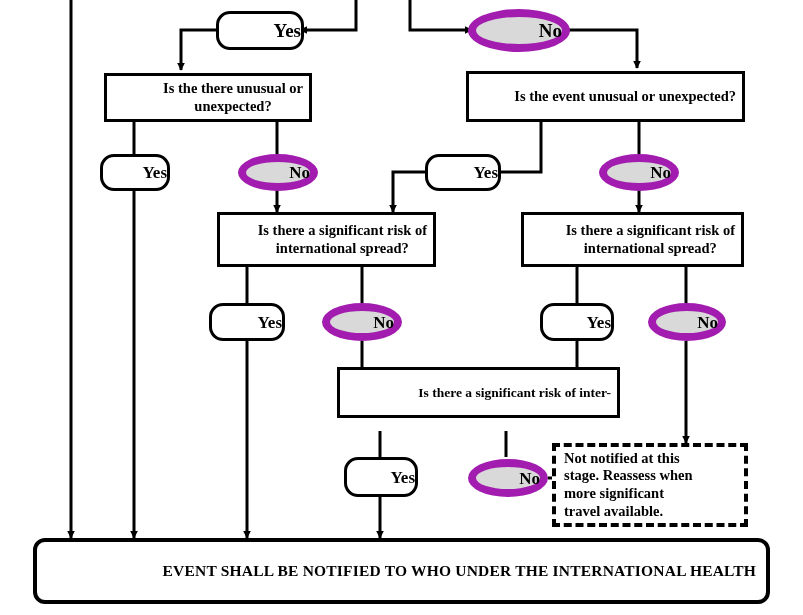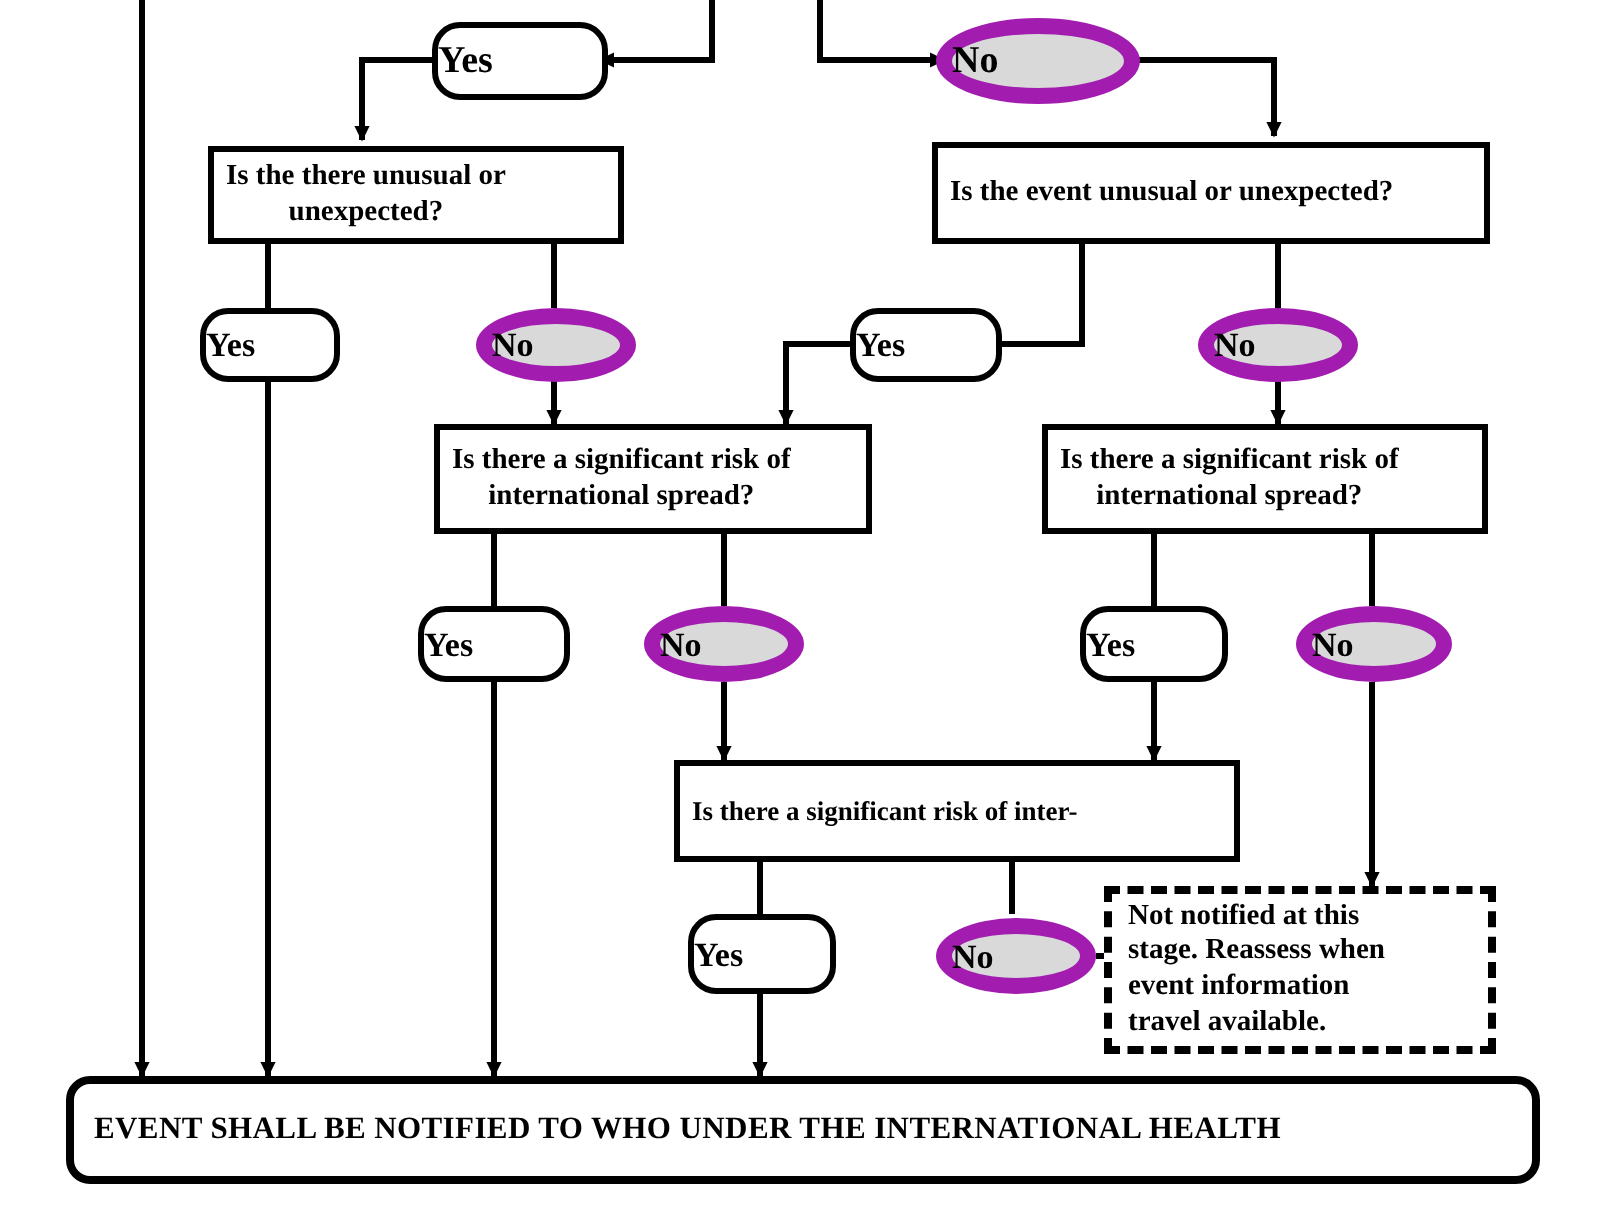--- a/index.html
+++ b/index.html
@@ -2,21 +2,21 @@
 <html><head>
 <meta charset="utf-8">
 <title>IHR Decision Instrument Flowchart</title>
 <style>
   html,body{margin:0;padding:0;background:#ffffff;}
   body{font-family:"Liberation Serif","DejaVu Serif",serif;}
   #stage{position:relative;width:803px;height:615px;background:#fff;overflow:hidden;}
   svg.edges{position:absolute;left:0;top:0;width:803px;height:615px;pointer-events:none;}
 
   .node{position:absolute;box-sizing:border-box;display:flex;align-items:center;
-        justify-content:flex-start;text-align:center;background:#fff;color:#000;}
+        justify-content:flex-end;text-align:center;background:#fff;color:#000;}
 
   
   .qbox{border:3px solid #000;font-weight:bold;line-height:1.18;}
 
   
   .pill{border:3px solid #000;border-radius:14px;background:#fff;
         font-weight:bold;line-height:1;}
 
   
   .ell{border:8px solid #a21caf;border-radius:50%;background:#d9d9d9;
@@ -145,42 +145,42 @@
   </div>
 
   <div class="node pill" style="left:540px;top:303px;width:74px;height:38px;font-size:17px;">
     <span>Yes</span>
   </div>
 
   <div class="node ell" style="left:648px;top:303px;width:78px;height:38px;font-size:17px;">
     <span>No</span>
   </div>
 
-  <div class="node qbox" style="left:337px;top:380px;width:283px;height:51px;font-size:13.5px;padding:0 6px;">
+  <div class="node qbox" style="left:337px;top:367px;width:283px;height:51px;font-size:13.5px;padding:0 6px;">
     <div>
       <div>Is there a significant risk of inter-</div>
     </div>
   </div>
 
   <div class="node pill" style="left:344px;top:457px;width:74px;height:40px;font-size:17px;">
     <span>Yes</span>
   </div>
 
   <div class="node ell" style="left:468px;top:459px;width:80px;height:38px;font-size:17px;">
     <span>No</span>
   </div>
 
   <div class="node note" style="left:552px;top:443px;width:196px;height:84px;font-size:14.5px;">
     <div>
       <div>Not notified at this</div>
       <div>stage. Reassess when</div>
-      <div>event information</div>
+      <div>more significant</div>
       <div>travel available.</div>
     </div>
   </div>
 
-  <div class="node final" style="left:33px;top:538px;width:737px;height:54px;font-size:15.5px;padding:0 10px;">
+  <div class="node final" style="left:33px;top:538px;width:737px;height:66px;font-size:15.5px;padding:0 10px;">
     <div>
       <div>EVENT SHALL BE NOTIFIED TO WHO UNDER THE INTERNATIONAL HEALTH</div>
     </div>
   </div>
 
 </div>
 
 </body></html>

